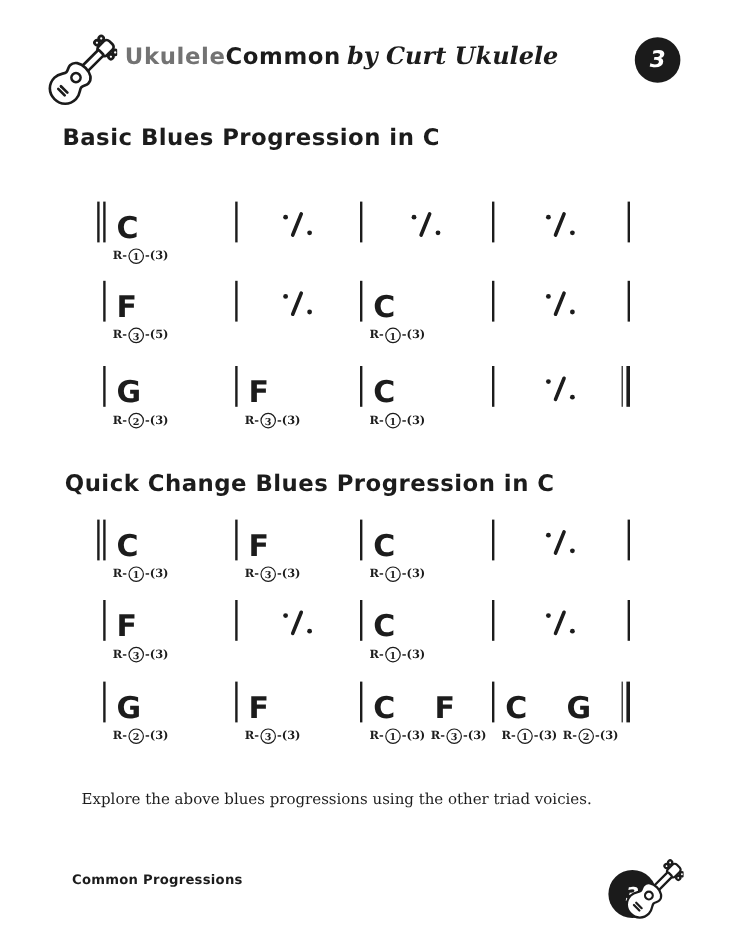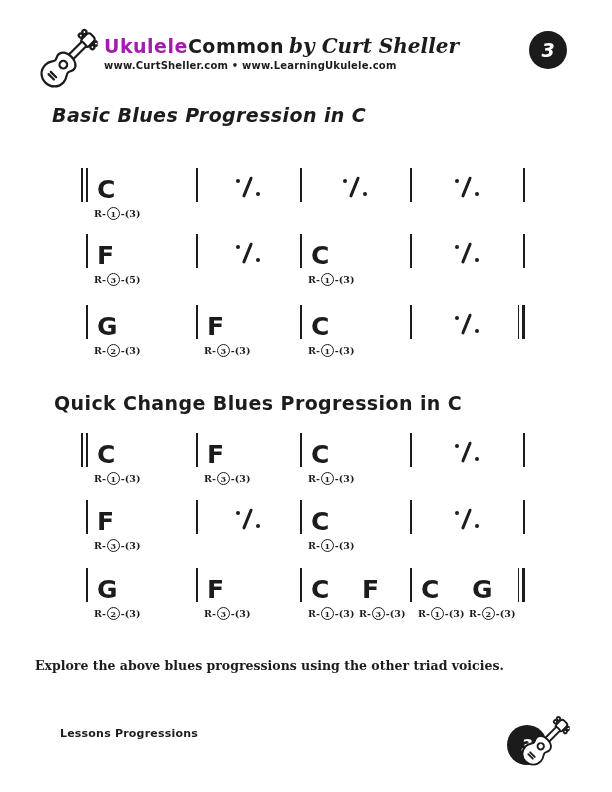--- a/index.html
+++ b/index.html
@@ -5,36 +5,36 @@
   html,body{margin:0;padding:0;background:#e8e8e8;}
   .page{
     position:relative;width:612px;height:792px;background:#ffffff;
     font-family:"DejaVu Sans",sans-serif;color:#1c1c1c;overflow:hidden;
     margin:0 auto;
   }
   
   .brand-icon{position:absolute;left:24px;top:24px;width:84px;height:76px;overflow:visible;}
   .brand{position:absolute;left:104px;top:35px;white-space:nowrap;}
   .brand-l1{font-size:19px;line-height:22px;}
-  .brand-gray{color:#a21caf;font-weight:bold;letter-spacing:.5px;}
+  .brand-gray{color:#737373;font-weight:bold;letter-spacing:.5px;}
   .brand-bold{color:#1c1c1c;font-weight:bold;letter-spacing:.5px;}
   .brand-script{font-family:"DejaVu Serif",serif;font-style:italic;font-weight:bold;font-size:20px;margin-left:5px;}
   .brand-l2{font-size:10px;font-weight:bold;margin-top:3px;letter-spacing:.2px;}
   .page-badge{
     position:absolute;left:529px;top:31px;width:38px;height:38px;border-radius:50%;
     background:#1b1b1b;color:#fff;display:flex;align-items:center;justify-content:center;
     font-size:19px;font-weight:bold;font-style:italic;
   }
   
   .sec-heading{position:absolute;margin:0;font-size:19px;font-weight:bold;letter-spacing:.4px;white-space:nowrap;}
-  #s1-heading{left:52px;top:104px;font-style:italic;}
+  #s1-heading{left:52px;top:104px;}
   #s2-heading{left:54px;top:392px;}
   .body-text{position:absolute;margin:0;font-family:"DejaVu Serif",serif;font-size:12.5px;white-space:nowrap;}
   #s1-desc{left:52px;top:133px;}
-  #note{left:35px;top:658px;font-weight:bold;}
+  #note{left:68px;top:658px;}
   
   .prog-row{position:absolute;left:0;width:612px;height:56px;}
   .bl{position:absolute;top:0;width:1.6px;height:34px;background:#1c1c1c;}
   .bl.thick{width:2.8px;}
   .chord{position:absolute;top:9px;font-size:25px;font-weight:bold;line-height:1;white-space:nowrap;}
   .rlabel{position:absolute;top:39px;font-family:"DejaVu Serif",serif;font-weight:bold;font-size:9.5px;white-space:nowrap;display:inline-flex;align-items:center;}
   .circ{display:inline-flex;align-items:center;justify-content:center;width:11px;height:11px;
         border:1.2px solid #1c1c1c;border-radius:50%;font-size:8px;line-height:1;margin:0 1px;
         font-family:"DejaVu Serif",serif;font-weight:bold;}
   .simile{position:absolute;top:8px;width:26px;height:22px;}
@@ -70,23 +70,22 @@
   </symbol>
 </svg>
 
 <div class="page">
 
   <svg class="brand-icon" viewBox="0 0 100 120" style="overflow:visible">
     <use href="#uke"></use>
   </svg>
   <div class="brand">
     <div class="brand-l1">
-      <span class="brand-gray">Ukulele</span><span class="brand-bold">Common</span><span class="brand-script">by Curt Sheller</span>
+      <span class="brand-gray">Ukulele</span><span class="brand-bold">Common</span><span class="brand-script">by Curt Ukulele</span>
     </div>
-    <div class="brand-l2">www.CurtSheller.com • www.LearningUkulele.com</div>
   </div>
   <div class="page-badge">3</div>
 
   <h1 class="sec-heading" id="s1-heading">Basic Blues Progression in C</h1>
 
   <h1 class="sec-heading" id="s2-heading">Quick Change Blues Progression in C</h1>
 
   <div id="music">
       <div class="prog-row" style="top: 168px;">
         <span class="bl" style="left: 81px;"></span>
@@ -278,19 +277,19 @@
         <span class="rlabel" style="left: 469px;">
           <span>R-</span>
           <span class="circ">2</span>
           <span>-(3)</span>
         </span>
       </div>
     </div>
 
   <p class="body-text" id="note">Explore the above blues progressions using the other triad voicies.</p>
 
-  <div class="footer-label">Lessons Progressions</div>
+  <div class="footer-label">Common Progressions</div>
   <div class="footer-badge">3</div>
   <svg class="footer-uke" viewBox="0 0 100 120" style="overflow:visible">
     <use href="#uke"></use>
   </svg>
 
 </div>
 
 </body></html>

